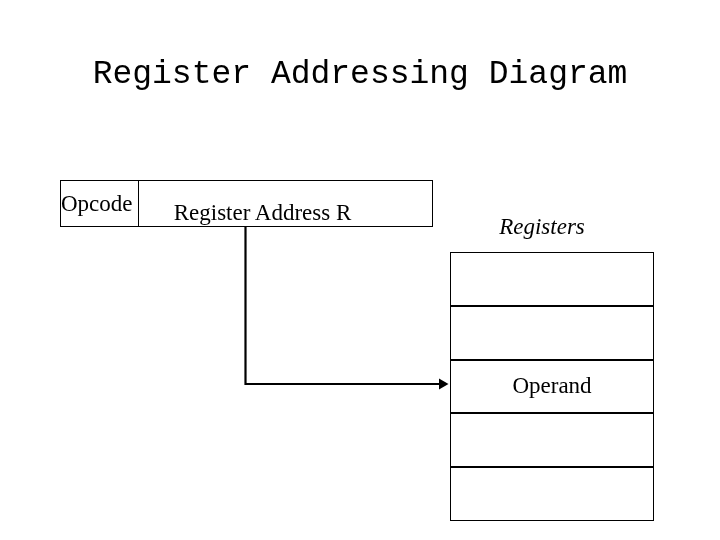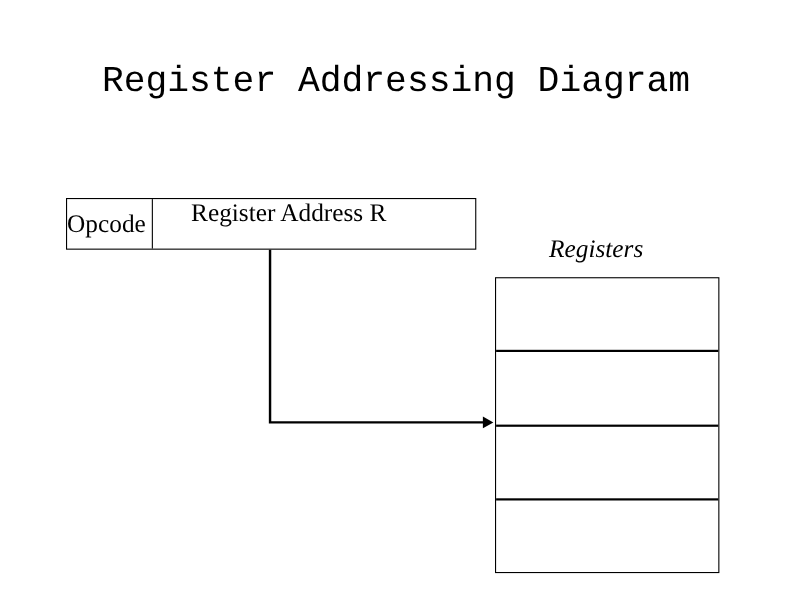--- a/index.html
+++ b/index.html
@@ -62,21 +62,21 @@
     display: flex;
     align-items: center;
     justify-content: flex-start;
     font-size: 23px;
     white-space: nowrap;
   }
   .address-cell {
     flex: 1;
     box-sizing: border-box;
     display: flex;
-    align-items: flex-start;
+    align-items: flex-end;
     justify-content: center;
     padding-right: 46px;
     font-size: 23px;
     white-space: nowrap;
   }
   .registers-table {
     position: absolute;
     left: 450px;
     top: 252px;
     width: 204px;
@@ -122,20 +122,21 @@
     <div class="address-cell">
       <span>Register Address R</span>
     </div>
   </div>
 
   <div class="caption registers-caption">Registers</div>
 
   <div class="registers-table">
     <div class="register-row"></div>
     <div class="register-row"></div>
+    <div class="register-row">Operand</div>
     <div class="register-row"></div>
     <div class="register-row"></div>
   </div>
 
   <svg class="connector-svg" viewBox="0 0 720 540" xmlns="http://www.w3.org/2000/svg">
     <path d="M 245.5 227 L 245.5 384 L 440 384" fill="none" stroke="#000000" stroke-width="2.2"></path>
     <path d="M 439 378.6 L 448.5 384 L 439 389.4 Z" fill="#000000" stroke="none"></path>
   </svg>
 
 </div>

